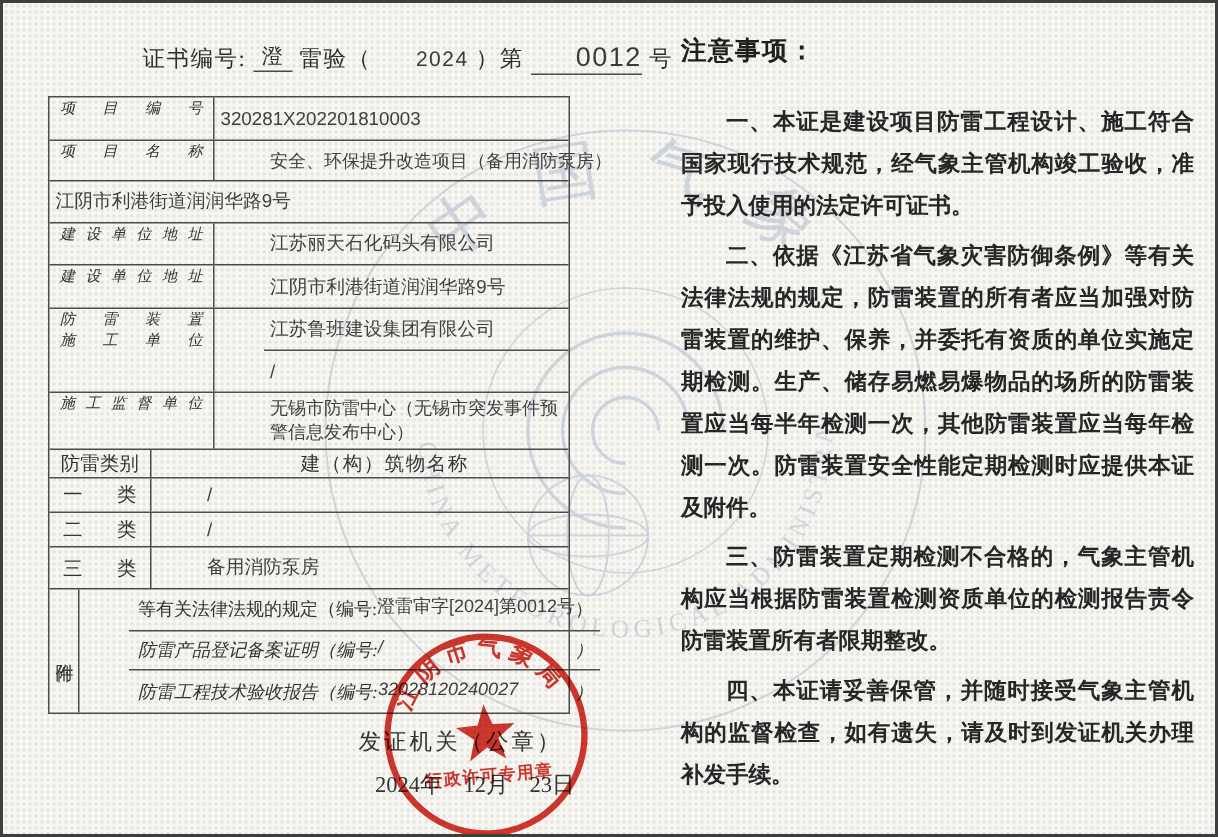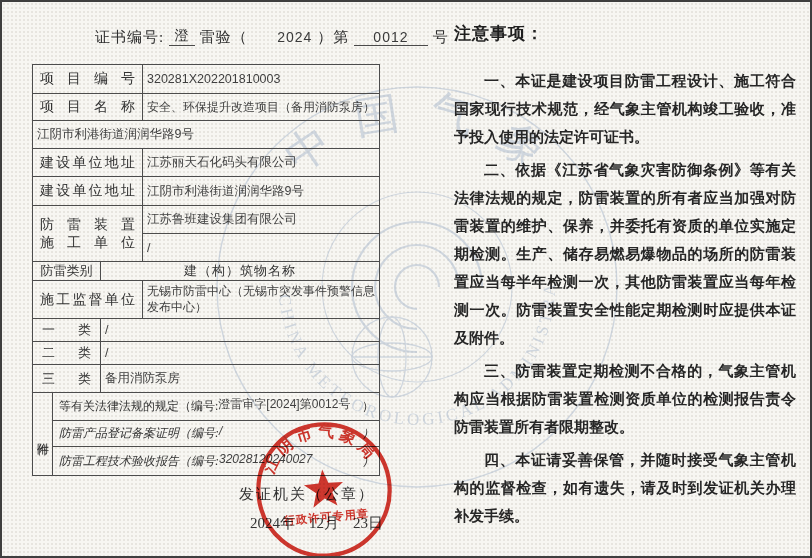--- a/index.html
+++ b/index.html
@@ -9,27 +9,27 @@
     background-image:radial-gradient(rgba(205,202,192,.38) 1px, transparent 1.3px);
     background-size:4px 4px;
     border:2px solid #3f3f3f;
     overflow:hidden;
     font-family:"Liberation Serif",serif;color:#2e2e2e;
   }
   
   .cert-no{position:absolute;left:93px;top:26px;font-size:15px;letter-spacing:1px;white-space:nowrap;z-index:2;}
   .cert-no .region{display:inline-block;min-width:26px;text-align:center;border-bottom:1px solid #4a4a4a;font-size:14px;transform:translateY(-2px);}
   .cert-no .year{display:inline-block;min-width:60px;text-align:right;font-family:"Liberation Sans",sans-serif;font-size:14px;color:#3a3a3a;}
-  .cert-no .num{display:inline-block;min-width:74px;text-align:center;border-bottom:1px solid #4a4a4a;font-family:"Liberation Sans",sans-serif;font-size:14px;color:#3a3a3a;}
+  .cert-no .num{display:inline-block;min-width:74px;text-align:right;border-bottom:1px solid #4a4a4a;font-family:"Liberation Sans",sans-serif;font-size:18px;color:#3a3a3a;}
   
   .tbl{position:absolute;left:30px;top:62px;width:348px;border:1.5px solid #4c4c4c;box-sizing:border-box;z-index:2;}
   .trow{display:flex;box-sizing:border-box;}
-  .trow + .trow{border-top:1px solid #4c4c4c;}
+  .trow + .trow{border-top:1px solid #4c4c4c;gap:33px;}
   .lbl{flex:0 0 110px;width:110px;border-right:1px solid #4c4c4c;box-sizing:border-box;
-       padding:0 7px;display:flex;flex-direction:column;justify-content:center;font-size:14px;color:#333;}
+       padding:0 7px;display:flex;flex-direction:column;font-size:10px;color:#333;font-style:italic;}
   .lbl span{display:block;width:100%;text-align:justify;text-align-last:justify;}
   .val{flex:1;display:flex;align-items:center;padding:0 4px;font-family:"Liberation Sans",sans-serif;
        font-size:12.5px;color:#3f3f3f;box-sizing:border-box;white-space:nowrap;overflow:visible;}
   .val.tight{font-size:12px;}
   .val.wrap{white-space:normal;line-height:1.35;padding-top:2px;align-items:flex-start;}
   .split{flex:1;display:flex;flex-direction:column;}
   .split .val{flex:1;}
   .split .val + .val{border-top:1px solid #4c4c4c;}
   .lbl-cat{flex:0 0 68px;width:68px;border-right:1px solid #4c4c4c;box-sizing:border-box;
        padding:0 9px;display:flex;flex-direction:column;justify-content:center;font-size:13px;color:#333;}
@@ -159,35 +159,35 @@
       <div class="split">
         <div class="val">
             <span>江苏鲁班建设集团有限公司</span>
           </div>
         <div class="val">
             <span>/</span>
           </div>
       </div>
     </div>
 
+    <div class="trow" style="height:38px">
+      <div class="lbl">
+          <span>施工监督单位</span>
+        </div>
+      <div class="val tight wrap">
+          <span style="white-space:normal">无锡市防雷中心（无锡市突发事件预警信息发布中心）</span>
+        </div>
+    </div>
+
     <div class="trow" style="height:19px">
       <div class="lbl-cat" style="padding:0 6px">
           <span style="text-align-last:auto;text-align:center">防雷类别</span>
         </div>
       <div class="val-center">
           <span>建（构）筑物名称</span>
-        </div>
-    </div>
-
-    <div class="trow" style="height:38px">
-      <div class="lbl">
-          <span>施工监督单位</span>
-        </div>
-      <div class="val tight wrap">
-          <span style="white-space:normal">无锡市防雷中心（无锡市突发事件预警信息发布中心）</span>
         </div>
     </div>
 
     <div class="trow" style="height:23px">
       <div class="lbl-cat">
           <span>一类</span>
         </div>
       <div class="val">
           <span>/</span>
         </div>

